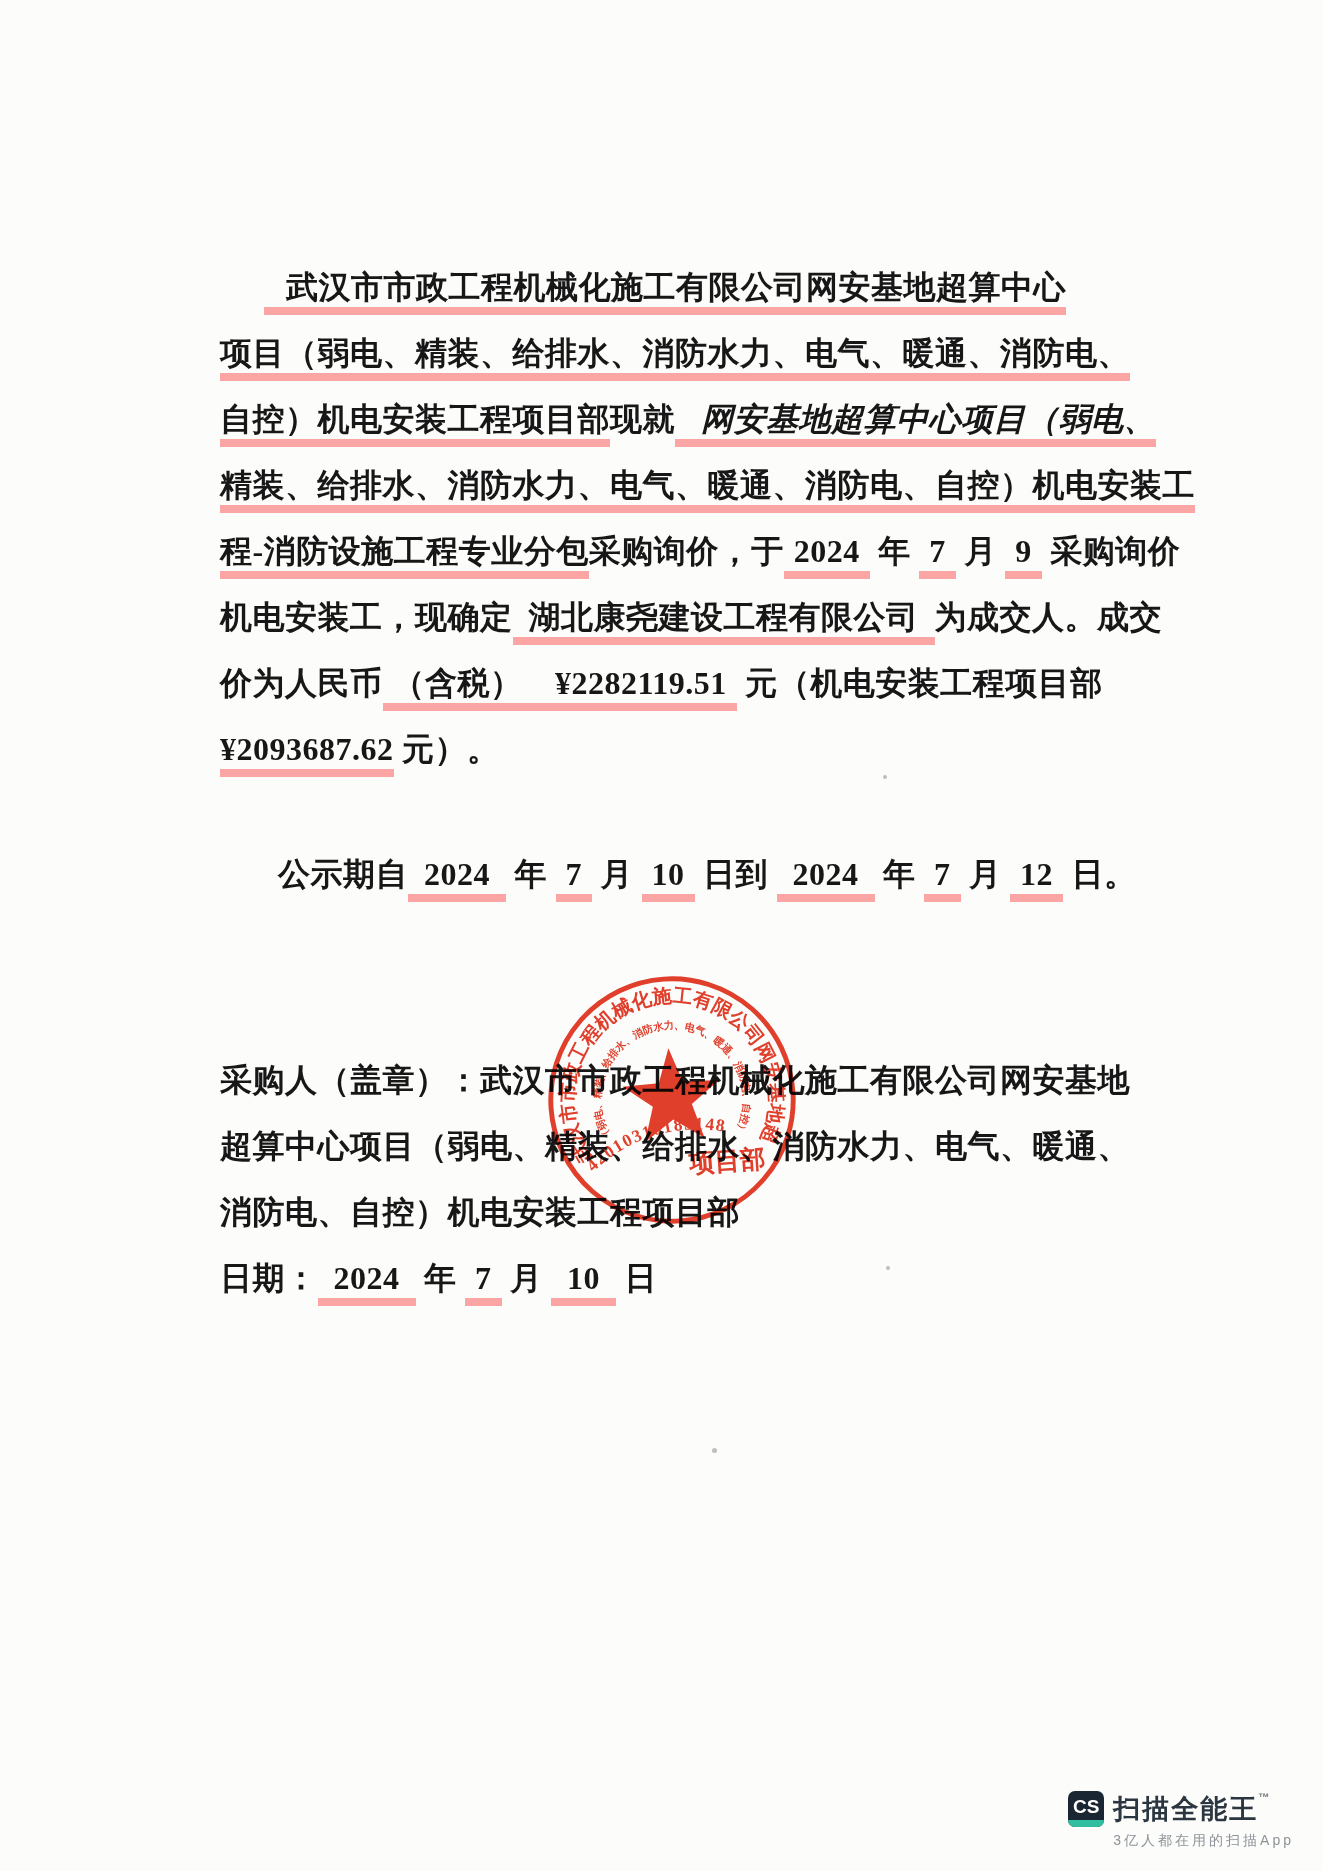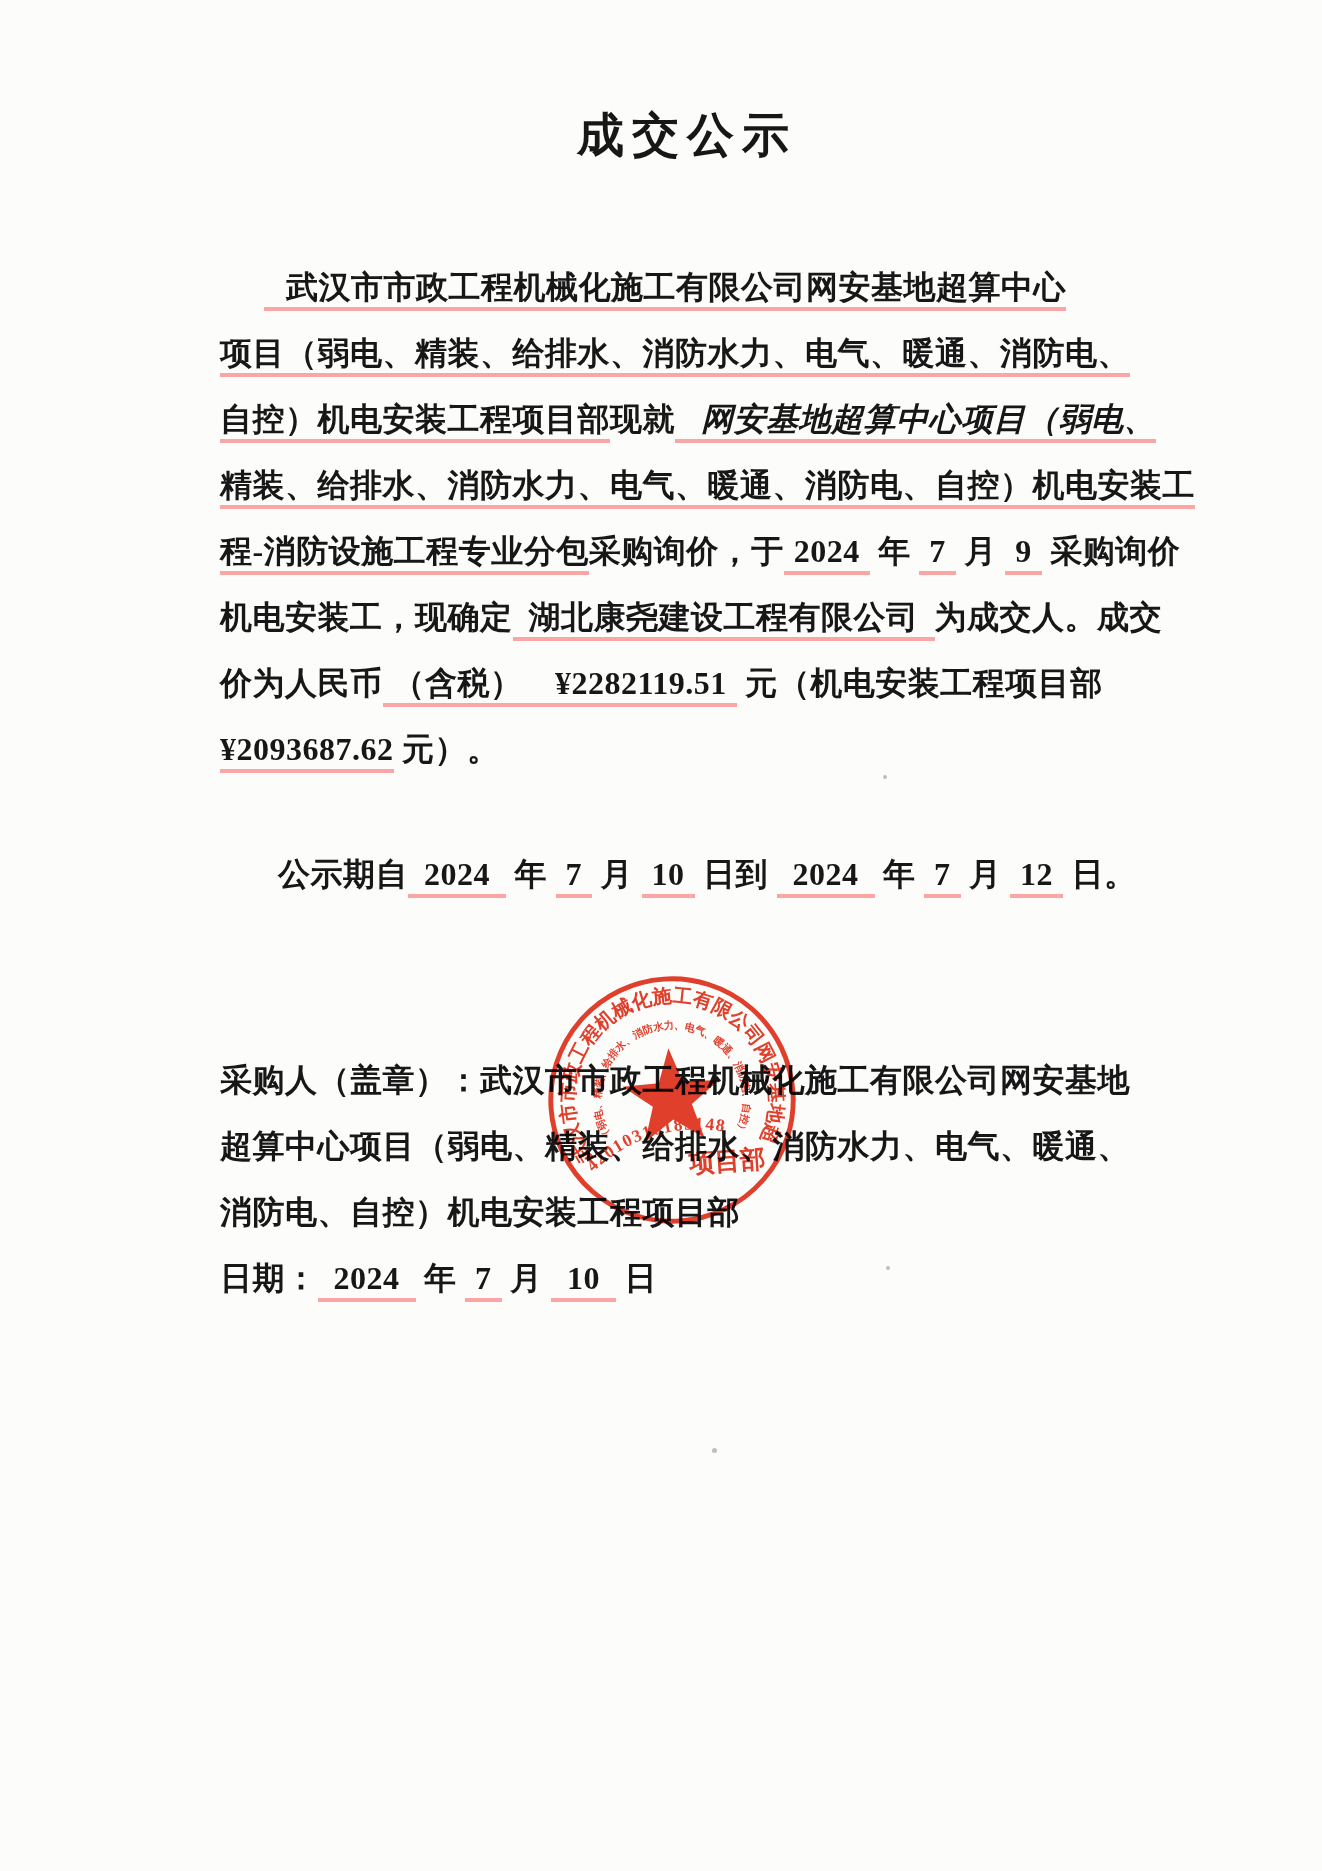--- a/index.html
+++ b/index.html
@@ -16,21 +16,21 @@
     text-align:center;
     font-size:47px;font-weight:700;letter-spacing:8px;
     padding-left:52px;box-sizing:border-box;
   }
   .block{position:absolute;left:220px;width:925px;}
   .line{
     height:66px;line-height:66px;
     font-size:32px;font-weight:600;letter-spacing:0.5px;
     white-space:pre;
   }
-  .u{border-bottom:4px solid #fca5a5;padding-bottom:2px;}
+  .u{border-bottom:8px solid #fca5a5;padding-bottom:2px;}
   .pad-s{padding-left:10px;padding-right:10px;}
   .pad-m{padding-left:16px;padding-right:16px;}
   .pad-lg{padding-left:26px;font-style:italic;}
   .p1{top:254px;}
   .p1 .line:first-child{padding-left:44px;}
   .pubx{top:841px;}
   .pubx .line{padding-left:58px;}
   .purchaser{top:1047px;}
   .seal{
     position:absolute;left:542px;top:970px;width:260px;height:260px;
@@ -59,21 +59,20 @@
     margin-top:5px;margin-left:45px;
     font-family:"Liberation Sans","DejaVu Sans",sans-serif;
     font-size:14px;color:#8d9399;letter-spacing:3px;
   }
 </style>
 </head>
 <body>
 
 <div class="page">
 
-  <div class="title">成交公示</div>
 
   <div class="block p1">
     <div class="line"><span class="u" style="padding-left:22px">武汉市市政工程机械化施工有限公司网安基地超算中心</span></div>
     <div class="line"><span class="u">项目（弱电、精装、给排水、消防水力、电气、暖通、消防电、</span></div>
     <div class="line"><span class="u">自控）机电安装工程项目部</span><span>现就</span><span class="u pad-lg">网安基地超算中心项目（弱电、</span></div>
     <div class="line"><span class="u">精装、给排水、消防水力、电气、暖通、消防电、自控）机电安装工</span></div>
     <div class="line"><span class="u">程-消防设施工程专业分包</span><span>采购询价，于</span><span class="u pad-s">2024</span><span> 年 </span><span class="u pad-s">7</span><span> 月 </span><span class="u pad-s">9</span><span> 采购询价</span></div>
     <div class="line"><span>机电安装工，现确定</span><span class="u pad-m">湖北康尧建设工程有限公司</span><span>为成交人。成交</span></div>
     <div class="line"><span>价为人民币</span><span class="u pad-s">（含税）　¥2282119.51</span><span> 元（机电安装工程项目部</span></div>
     <div class="line"><span class="u">¥2093687.62</span><span> 元）。</span></div>
@@ -107,14 +106,24 @@
     <text x="185" y="208" text-anchor="middle" font-size="26" font-weight="bold" fill="#e0301c">项目部</text>
     <text font-size="18" font-weight="bold" fill="#e0301c" letter-spacing="1.5">
       <textPath href="#numArc" startOffset="10">42010310185148</textPath>
     </text>
   </svg>
 
   <div class="speck" style="left:883px;top:775px;width:4px;height:4px;"></div>
   <div class="speck" style="left:712px;top:1448px;width:5px;height:5px;"></div>
   <div class="speck" style="left:886px;top:1266px;width:4px;height:4px;"></div>
 
+  <div class="footer">
+    <div class="footer-row">
+      <div class="cslogo">
+        <div class="cs-text">CS</div>
+        <div class="cs-strip"></div>
+      </div>
+      <div class="appname"><span>扫描全能王</span><span class="tm">™</span></div>
+    </div>
+    <div class="tagline">3亿人都在用的扫描App</div>
+  </div>
 
 </div>
 
 </body></html>

